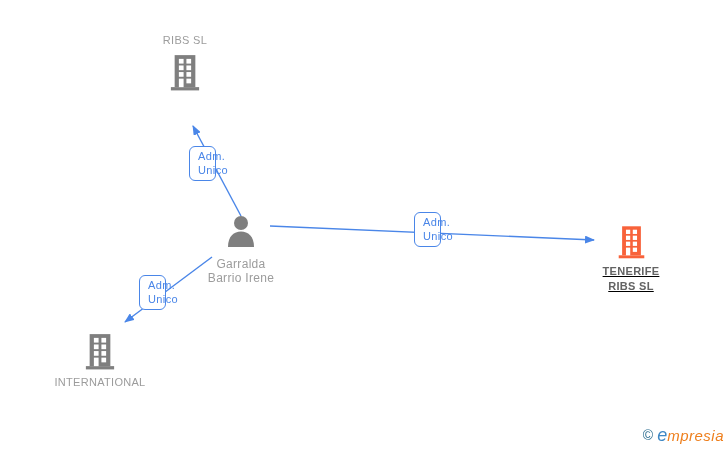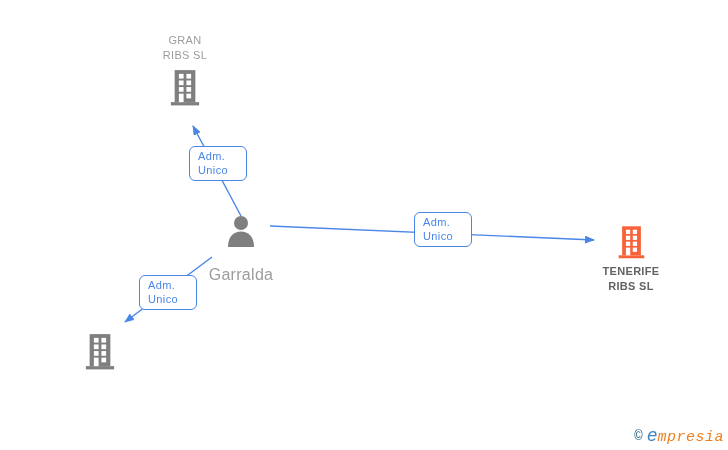--- a/index.html
+++ b/index.html
@@ -36,45 +36,45 @@
     color: var(--highlight-text, #636363);
     font-weight: bold;
   }
   .icon { display: block; margin: 0 auto; }
   .icon.building-gray { color: var(--node-gray, #7f7f7f); }
   .icon.building-orange { color: var(--highlight-orange, #f8623a); }
   .icon.person { color: var(--node-gray, #7f7f7f); }
   .icon-gap-top { margin-top: 7px; }
   .icon-gap-bottom { margin-bottom: 5px; }
   .person-label {
-    font-size: 16px;
+    font-size: 12px;
     line-height: 14px;
     letter-spacing: 0.3px;
     color: var(--label-gray, #9c9c9c);
-    margin-top: 21px;
+    margin-top: 10px;
   }
   .rel-box {
     position: absolute;
-    width: 58px;
+    width: 27px;
     box-sizing: border-box;
     background: #fff;
     border: 1.5px solid var(--accent, #4a86e8);
     border-radius: 6px;
     color: var(--accent, #4a86e8);
     font-size: 11px;
     line-height: 14px;
     letter-spacing: 0.4px;
     padding: 2px 0 3px 8px;
     text-align: left;
   }
   .watermark {
     position: absolute;
     right: 4px;
     bottom: 4px;
-    font-family: Liberation Mono, monospace;
+    font-family: Liberation Sans, sans-serif;
     font-style: italic;
     white-space: nowrap;
   }
   .wm-copy {
     font-style: normal;
     font-size: 14px;
     color: var(--wm-copyright, #2d6e91);
     margin-right: 4px;
     vertical-align: 1px;
   }
@@ -120,52 +120,53 @@
         <path d="M0,0 L10,4 L0,8 Z" fill="#4a86e8"></path>
       </marker>
     </defs>
     <line class="edge-line" x1="241" y1="216" x2="193" y2="126" marker-end="url(#arrowhead)"></line>
     <line class="edge-line" x1="270" y1="226" x2="594" y2="240" marker-end="url(#arrowhead)"></line>
     <line class="edge-line" x1="212" y1="257" x2="125" y2="322" marker-end="url(#arrowhead)"></line>
   </svg>
 
   <div class="node" style="left:130px; top:33px; width:110px;">
     <div class="company-label">
-      <div>GRAN</div>
       <div>RIBS SL</div>
     </div>
     <svg class="icon building-gray icon-gap-top" width="32" height="36">
         <use href="#building-icon"></use>
       </svg>
   </div>
 
   <div class="node" style="left:179px; top:216px; width:124px;">
     <svg class="icon person" width="28" height="31">
         <use href="#person-icon"></use>
       </svg>
     <div class="person-label">
       <div>Garralda</div>
+      <div>Barrio Irene</div>
     </div>
   </div>
 
-  <div class="node highlight" style="left:576px; top:226px; width:110px;">
+  <div class="node highlight" style="left:576px; top:226px; width:110px;text-decoration:underline;">
     <svg class="icon building-orange icon-gap-bottom" width="29" height="33">
         <use href="#building-icon"></use>
       </svg>
     <div class="company-label">
       <div>TENERIFE</div>
       <div>RIBS SL</div>
     </div>
   </div>
 
   <div class="node" style="left:40px; top:334px; width:120px;">
     <svg class="icon building-gray icon-gap-bottom" width="32" height="36">
         <use href="#building-icon"></use>
       </svg>
     <div class="company-label">
+      <div>INTERNATIONAL</div>
     </div>
   </div>
 
   <div class="rel-box" style="left:189px; top:146px;">
     <div>Adm.</div>
     <div>Unico</div>
   </div>
   <div class="rel-box" style="left:414px; top:212px;">
     <div>Adm.</div>
     <div>Unico</div>

